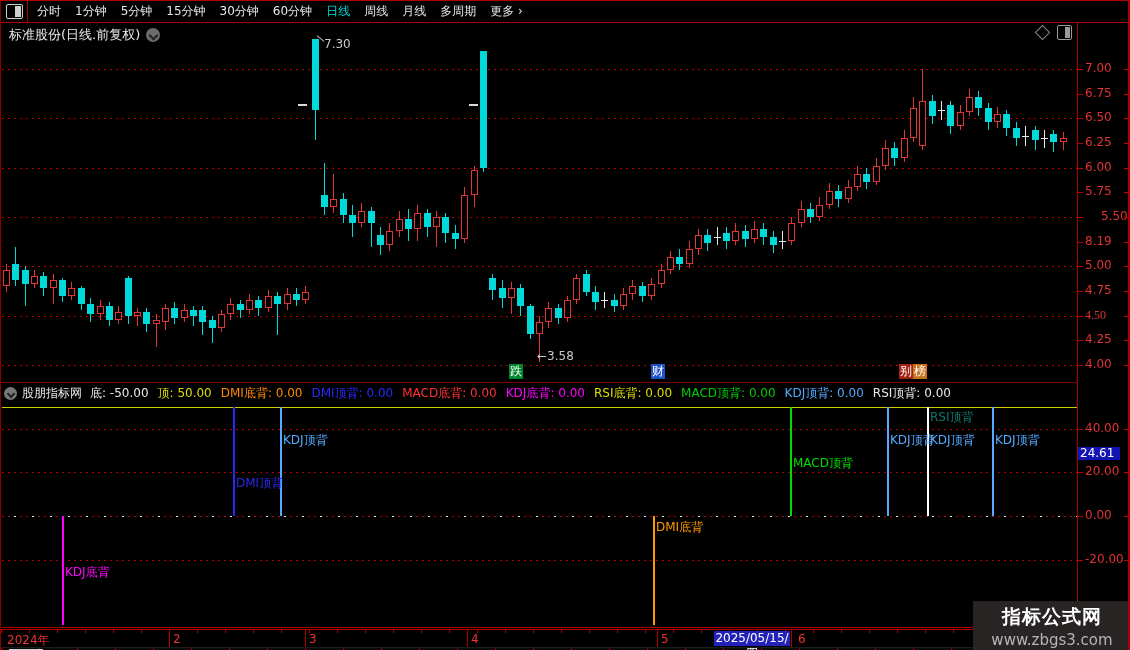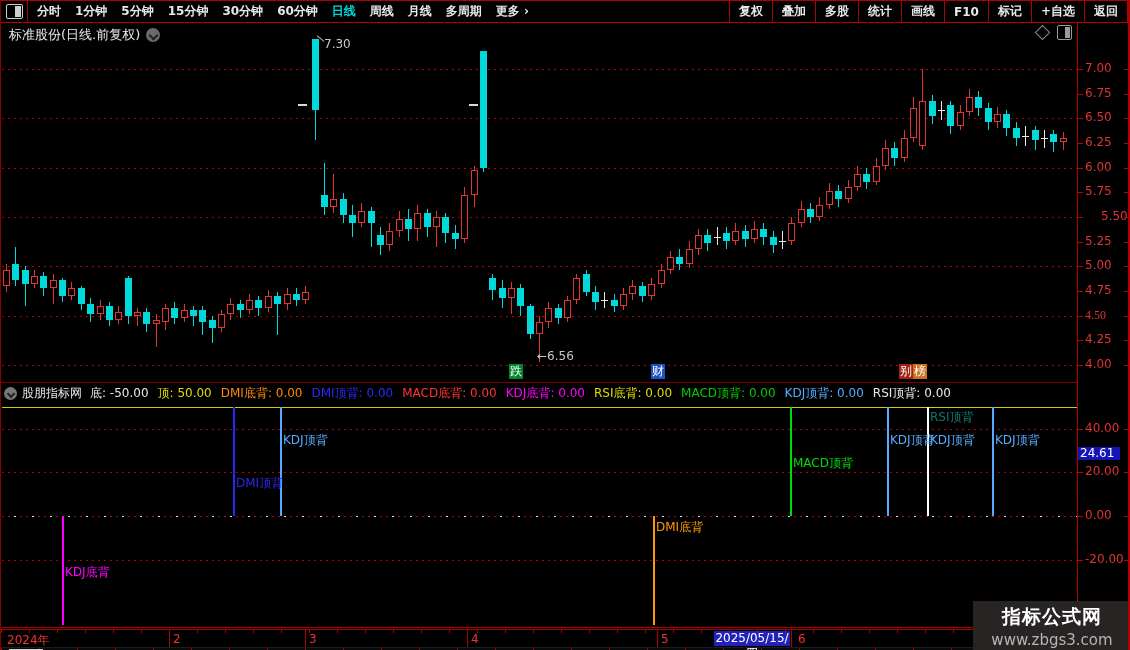--- a/index.html
+++ b/index.html
@@ -1,21 +1,21 @@
 <!DOCTYPE html>
 <html><head>
 <meta charset="utf-8">
 <style>
   html,body{margin:0;padding:0;background:#000;}
   #app{position:relative;width:1130px;height:650px;background:#000;overflow:hidden;
        font-family:"DejaVu Sans","Liberation Sans",sans-serif;
        border-top:1px solid #b00000;border-left:1px solid #8a0000;border-right:2px solid #b00000;box-sizing:border-box;}
   
   #toolbar{position:absolute;left:0;top:0;width:100%;height:21px;border-bottom:1px solid #b00000;
-           display:flex;align-items:center;color:#e8e8e8;font-size:12px;font-weight:bold;}
+           display:flex;align-items:center;color:#e8e8e8;font-size:12px;}
   #tb-left{display:flex;align-items:center;height:100%;}
   #tb-icon{width:15px;height:13px;border:1px solid #cfcfcf;border-radius:2px;margin:0 4px 0 5px;position:relative;}
   #tb-icon::after{content:"";position:absolute;right:1px;top:1px;bottom:1px;width:6px;background:#cfcfcf;}
   #tb-sep1{width:1px;height:100%;background:#b00000;margin-right:2px;}
   .tb-item{padding:2px 7px;cursor:pointer;white-space:nowrap;}
   .tb-item.active{color:#00d9d9;}
   #tb-right{display:flex;align-items:stretch;height:100%;margin-left:auto;}
   .tbr-item{display:flex;align-items:center;padding:0 9px;border-left:1px solid #b00000;cursor:pointer;white-space:nowrap;}
   .tbr-item:last-child{border-right:1px solid #b00000;}
   
@@ -79,31 +79,20 @@
         <div class="tb-item">1分钟</div>
         <div class="tb-item">5分钟</div>
         <div class="tb-item">15分钟</div>
         <div class="tb-item">30分钟</div>
         <div class="tb-item">60分钟</div>
         <div class="tb-item active">日线</div>
         <div class="tb-item">周线</div>
         <div class="tb-item">月线</div>
         <div class="tb-item">多周期</div>
         <div class="tb-item">更多 ›</div>
-      </div>
-    <div id="tb-right">
-        <div class="tbr-item">复权</div>
-        <div class="tbr-item">叠加</div>
-        <div class="tbr-item">多股</div>
-        <div class="tbr-item">统计</div>
-        <div class="tbr-item">画线</div>
-        <div class="tbr-item">F10</div>
-        <div class="tbr-item">标记</div>
-        <div class="tbr-item">+自选</div>
-        <div class="tbr-item">返回</div>
       </div>
   </div>
 
   <div id="titlebar">
     <span>标准股份(日线.前复权)</span>
     <span id="title-chevron"></span>
   </div>
 
   <div id="pane-icons">
     <span id="diamond-icon"></span>
@@ -340,21 +329,21 @@
       <div class="candle-body" style="left: 1020.15px; top: 113.116px; width: 7px; height: 1px; background: rgb(232, 232, 232);"></div>
       <div class="wick" style="left: 1032.5px; top: 103.246px; width: 1px; height: 23.688px; background: rgb(0, 217, 217);"></div>
       <div class="candle-body" style="left: 1029.5px; top: 107.194px; width: 7px; height: 9.87px; background: rgb(0, 217, 217);"></div>
       <div class="wick" style="left: 1041.85px; top: 107.194px; width: 1px; height: 17.766px; background: rgb(232, 232, 232);"></div>
       <div class="candle-body" style="left: 1038.85px; top: 115.09px; width: 7px; height: 1px; background: rgb(232, 232, 232);"></div>
       <div class="wick" style="left: 1051.2px; top: 107.194px; width: 1px; height: 21.714px; background: rgb(0, 217, 217);"></div>
       <div class="candle-body" style="left: 1048.2px; top: 111.142px; width: 7px; height: 7.896px; background: rgb(0, 217, 217);"></div>
       <div class="wick" style="left: 1060.55px; top: 109.168px; width: 1px; height: 17.766px; background: rgb(226, 53, 53);"></div>
       <div class="candle-body" style="left: 1057.55px; top: 115.09px; width: 7px; height: 3.948px; border: 1px solid rgb(226, 53, 53); background: rgb(0, 0, 0);"></div>
       <div class="chart-note" style="left: 322px; top: 14px;">7.30</div>
-      <div class="chart-note" style="left: 535px; top: 326px;">←6.56</div>
+      <div class="chart-note" style="left: 535px; top: 326px;">←3.58</div>
       <div style="position: absolute; left: 296px; top: 81px; width: 9px; height: 2px; background: rgb(216, 216, 216);"></div>
       <div style="position: absolute; left: 467px; top: 81px; width: 9px; height: 2px; background: rgb(216, 216, 216);"></div>
       <div style="position: absolute; left: 314px; top: 15px; width: 9px; height: 1px; background: rgb(187, 187, 187); transform: rotate(38deg);"></div>
       <div class="chip" style="left: 507px; top: 341px; background: rgb(0, 135, 44);">跌</div>
       <div class="chip" style="left: 649px; top: 341px; background: rgb(31, 81, 200);">财</div>
       <div class="chip" style="left: 897px; top: 341px; background: rgb(163, 36, 20);">别</div>
       <div class="chip" style="left: 911px; top: 341px; background: rgb(200, 114, 30);">榜</div>
     </div>
   <div id="main-sep"></div>
 
@@ -414,21 +403,21 @@
       <div class="axis-tick-r" style="top: 142.025px;"></div>
       <div class="axis-label" style="top: 158.7px;">6.00</div>
       <div class="axis-tick" style="top: 166.7px;"></div>
       <div class="axis-tick-r" style="top: 166.7px;"></div>
       <div class="axis-label" style="top: 183.375px;">5.75</div>
       <div class="axis-tick" style="top: 191.375px;"></div>
       <div class="axis-tick-r" style="top: 191.375px;"></div>
       <div class="axis-label" style="top: 208.05px; margin-left: 16px;">5.50</div>
       <div class="axis-tick" style="top: 216.05px;"></div>
       <div class="axis-tick-r" style="top: 216.05px;"></div>
-      <div class="axis-label" style="top: 232.725px;">5.25</div>
+      <div class="axis-label" style="top: 232.725px;">8.19</div>
       <div class="axis-tick" style="top: 240.725px;"></div>
       <div class="axis-tick-r" style="top: 240.725px;"></div>
       <div class="axis-label" style="top: 257.4px;">5.00</div>
       <div class="axis-tick" style="top: 265.4px;"></div>
       <div class="axis-tick-r" style="top: 265.4px;"></div>
       <div class="axis-label" style="top: 282.075px;">4.75</div>
       <div class="axis-tick" style="top: 290.075px;"></div>
       <div class="axis-tick-r" style="top: 290.075px;"></div>
       <div class="axis-label" style="top: 306.75px; font-family: Liberation Serif, serif;">4.50</div>
       <div class="axis-tick" style="top: 314.75px;"></div>

